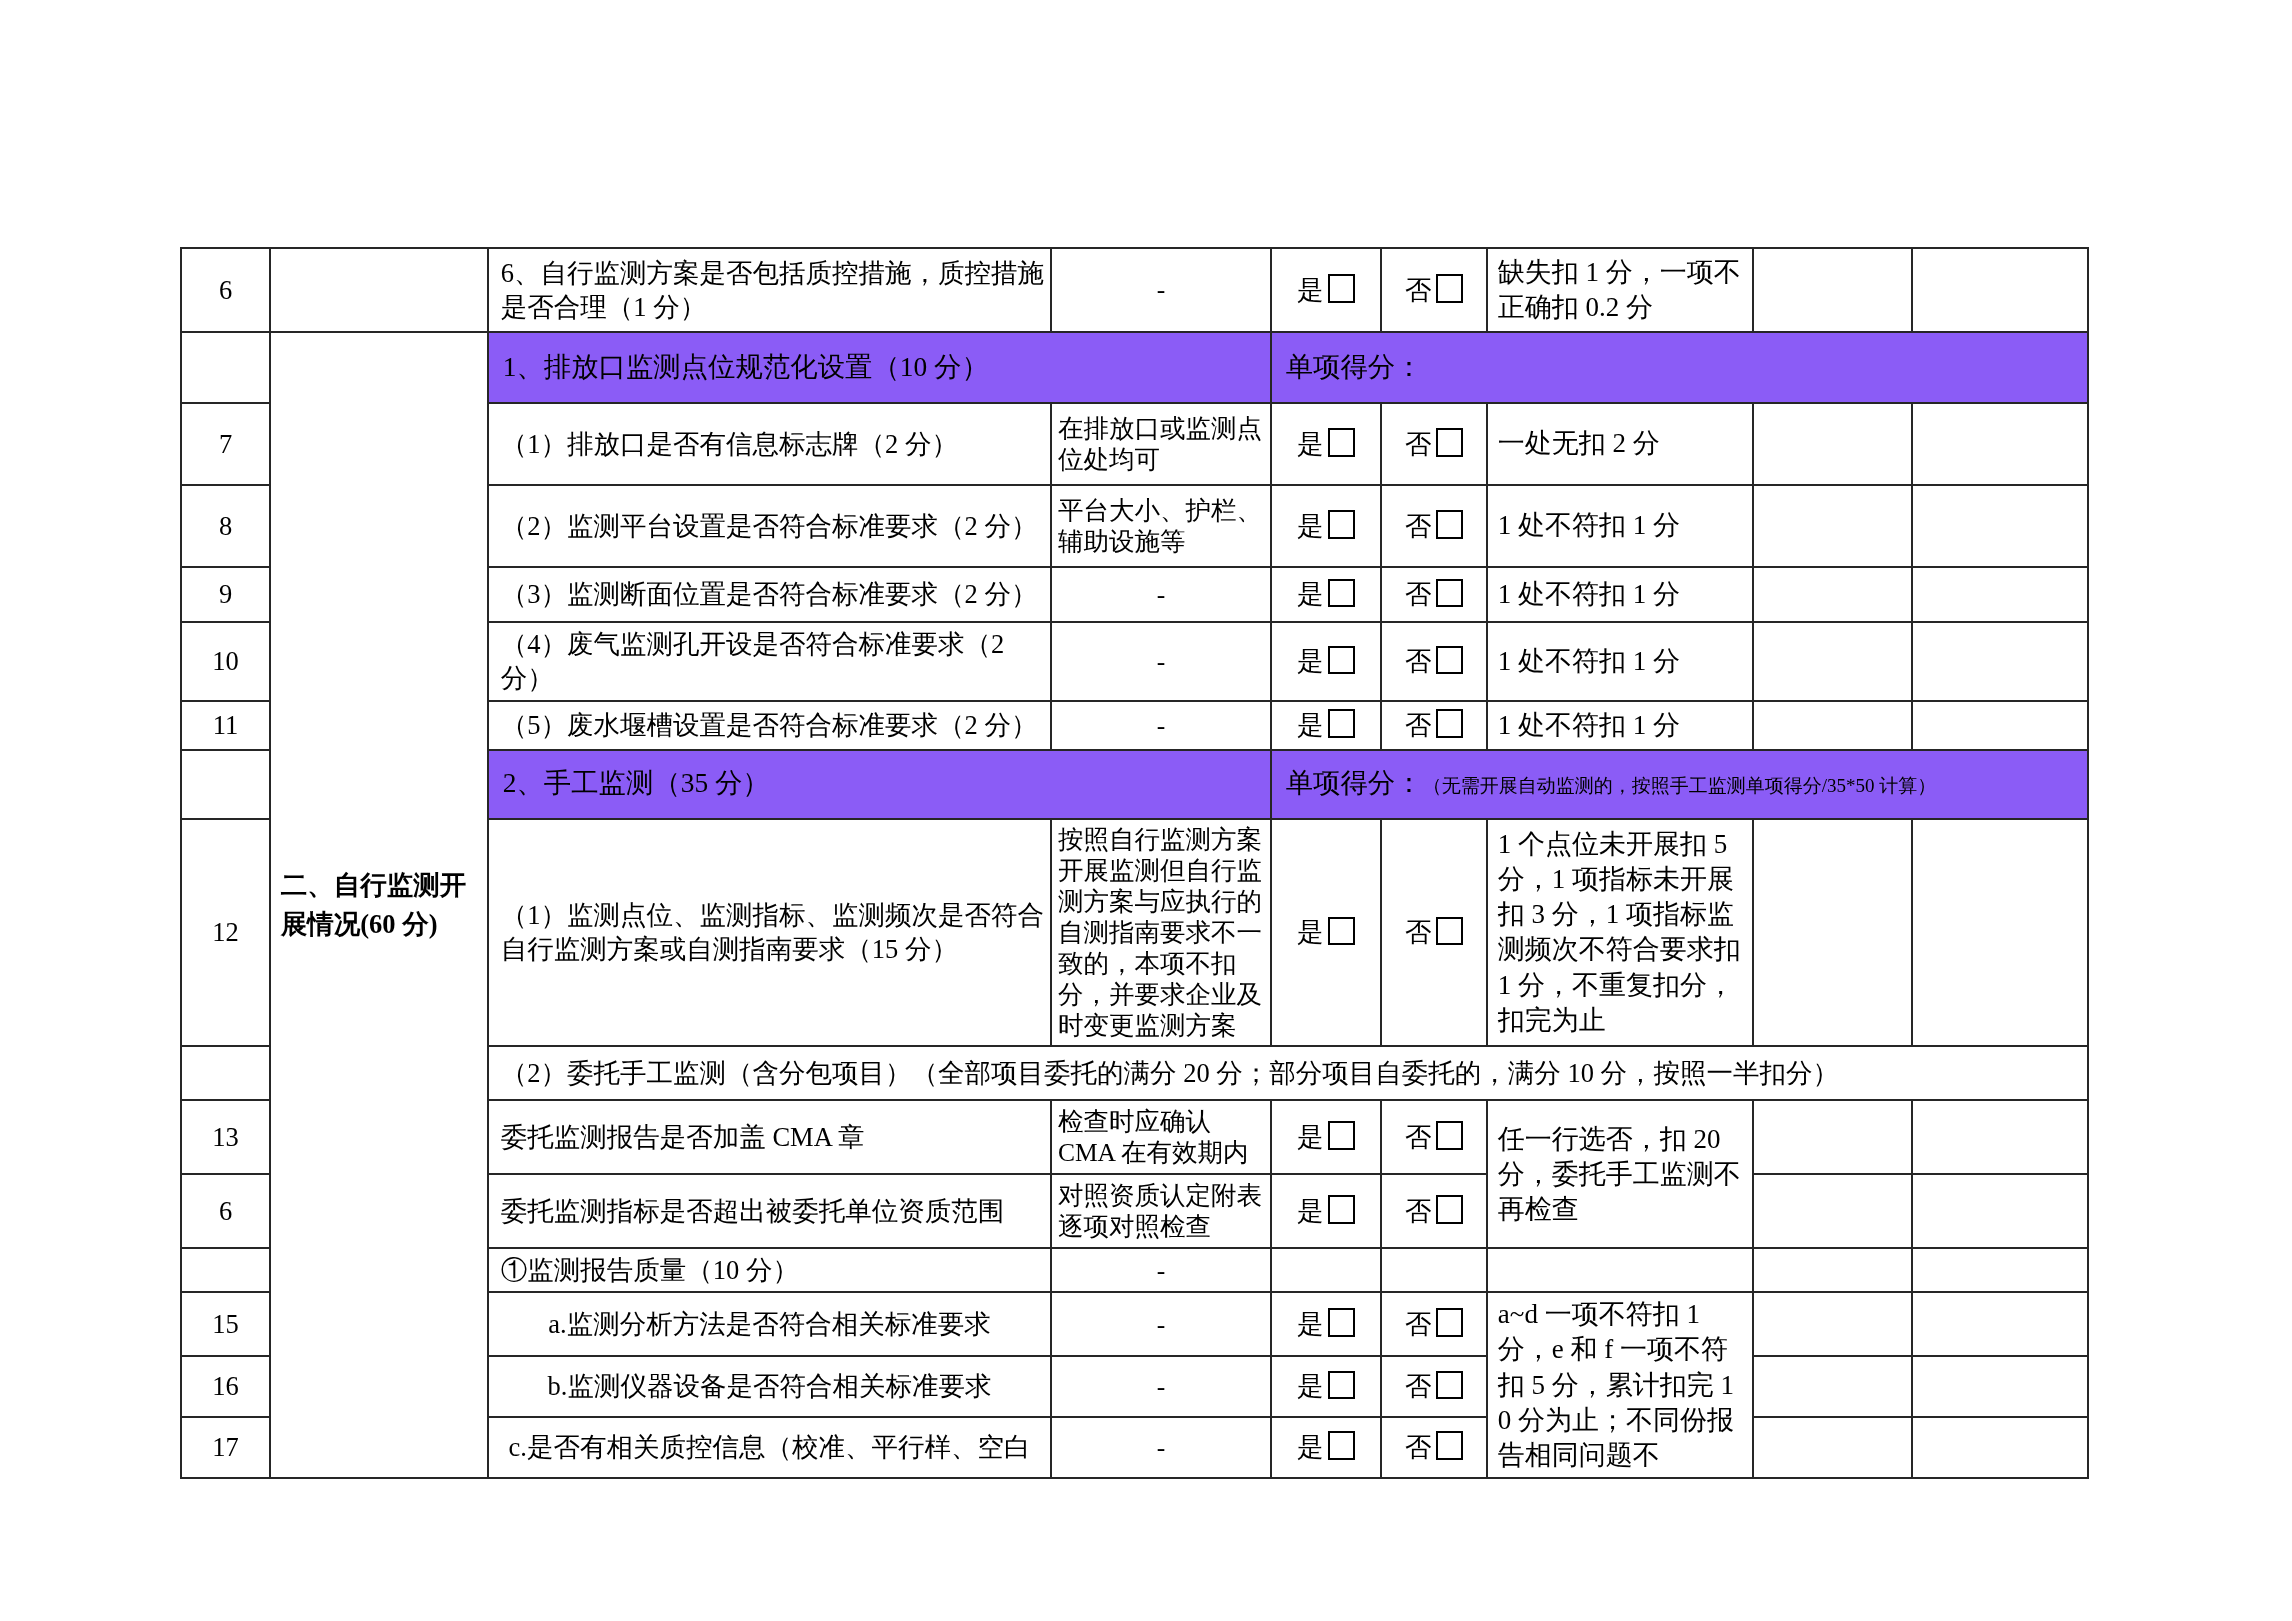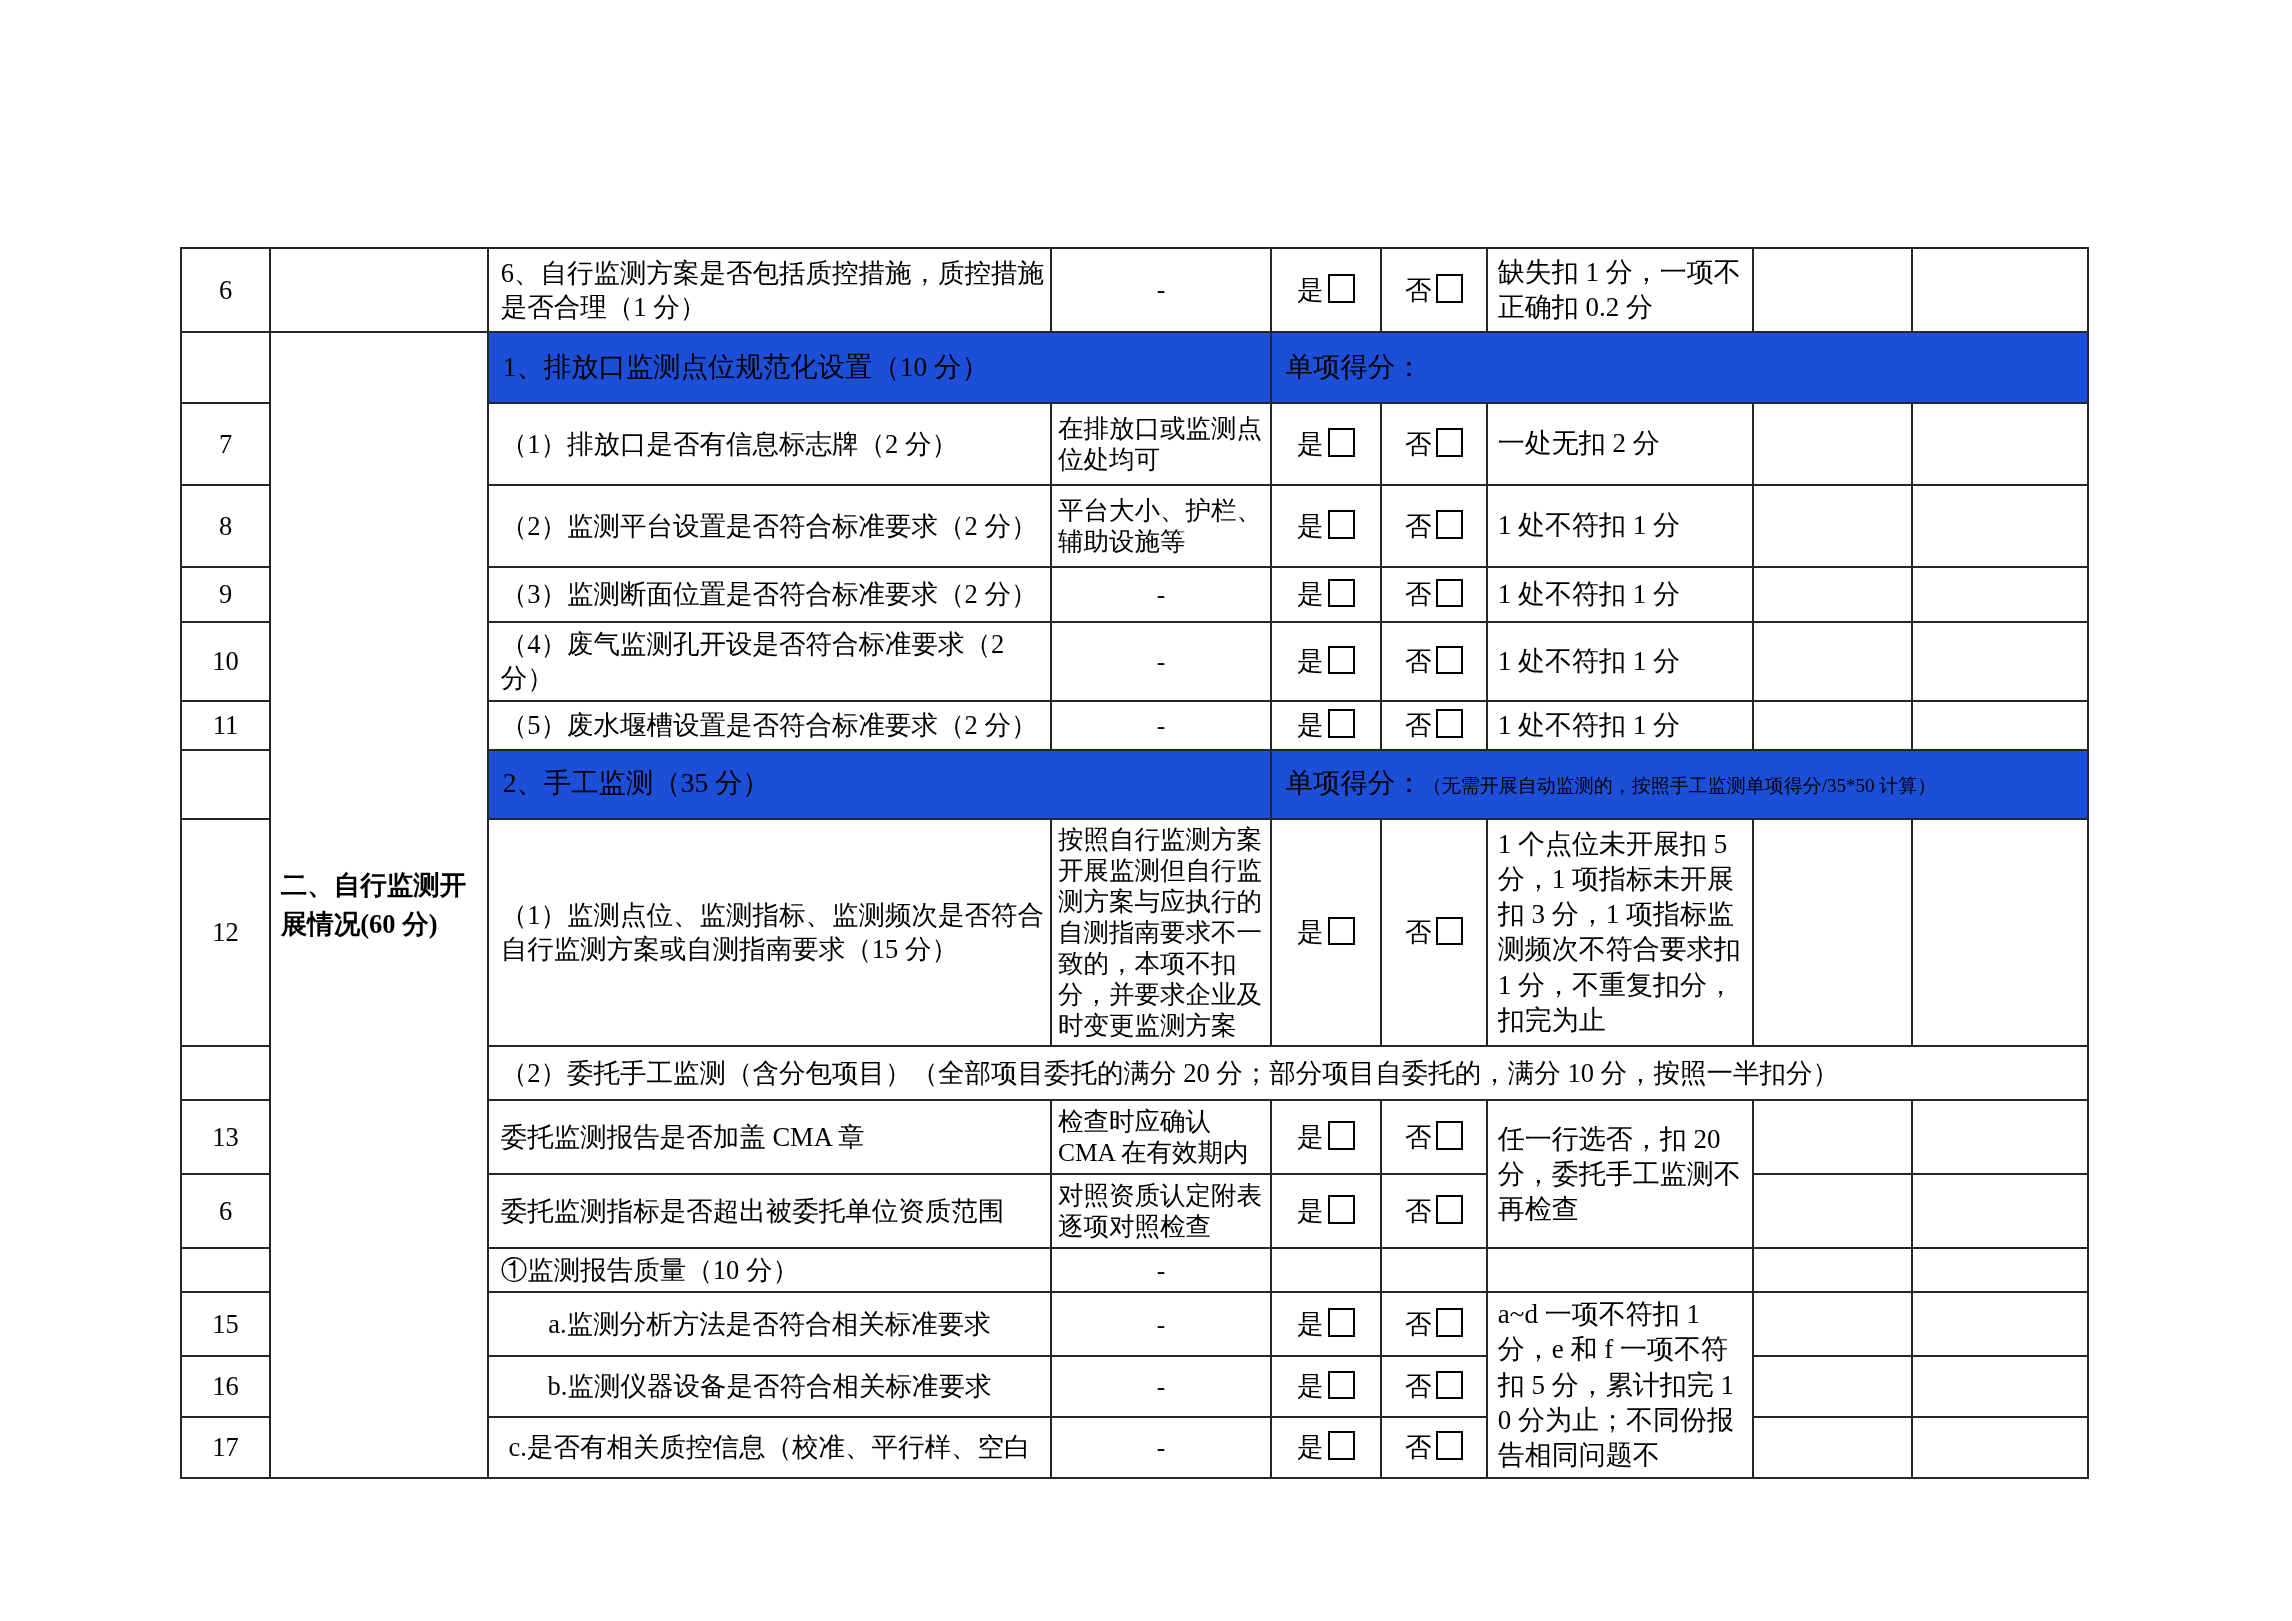--- a/index.html
+++ b/index.html
@@ -17,21 +17,21 @@
     padding:2px 5.9px;overflow:hidden;word-break:break-all;
   }
   td.num{text-align:center;padding:2px 0;}
   td.cat{text-align:left;line-height:1.45;padding:2px 9.8px;word-break:break-all;font-weight:bold;}
   td.item{text-align:left;padding:3.9px 5.9px 3.9px 11.8px;margin-top:30px;}
   td.item.c{text-align:center;padding:3.9px 3.9px;}
   td.remark{font-size:25.5px;line-height:1.22;text-align:left;white-space:pre-line;padding:3.9px 5.9px;}
   td.remark.c{text-align:center;white-space:normal;}
   td.yn{text-align:center;padding:2px 0;}
   td.ded{font-size:27px;line-height:1.3;padding:3.9px 5.9px 3.9px 9.8px;}
-  td.grey{background:#1d4ed8;font-size:27.4px;padding-left:13.7px;white-space:nowrap;overflow:visible;}
+  td.grey{background:#8b5cf6;font-size:27.4px;padding-left:13.7px;white-space:nowrap;overflow:visible;}
   td.grey .note{font-size:19px;}
   span.box{
     display:inline-block;width:22.5px;height:24.5px;border:2px solid #000;
     margin-left:4.9px;vertical-align:-3.9px;background:#fff;
   }
 </style>
 </head>
 <body>
 
 <table class="sheet">

